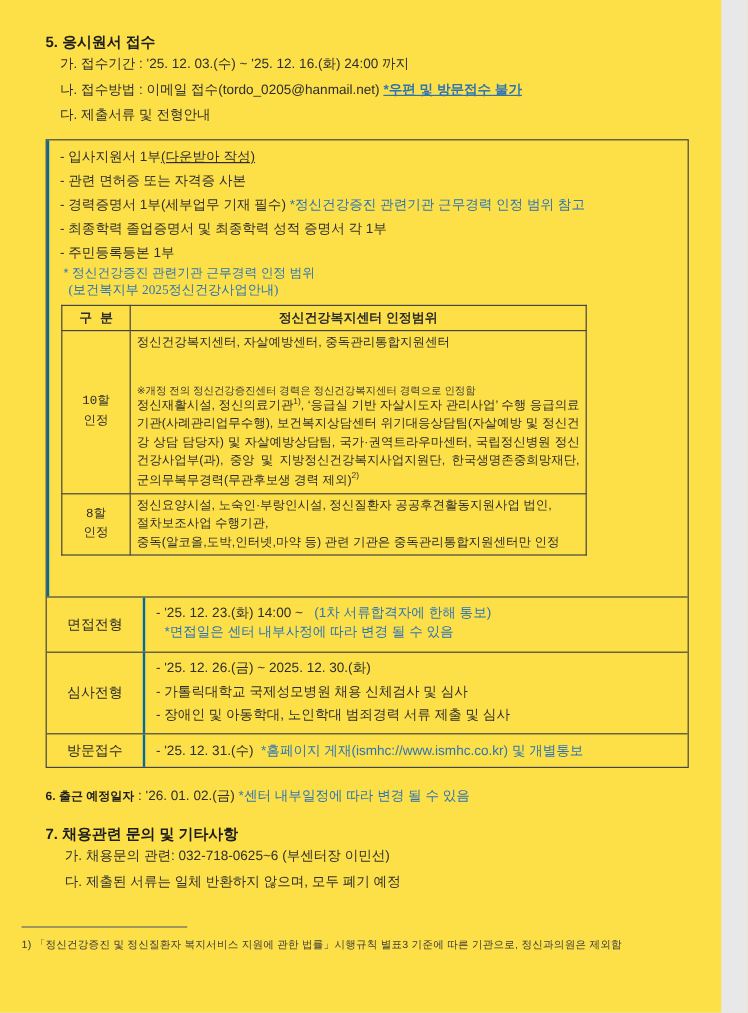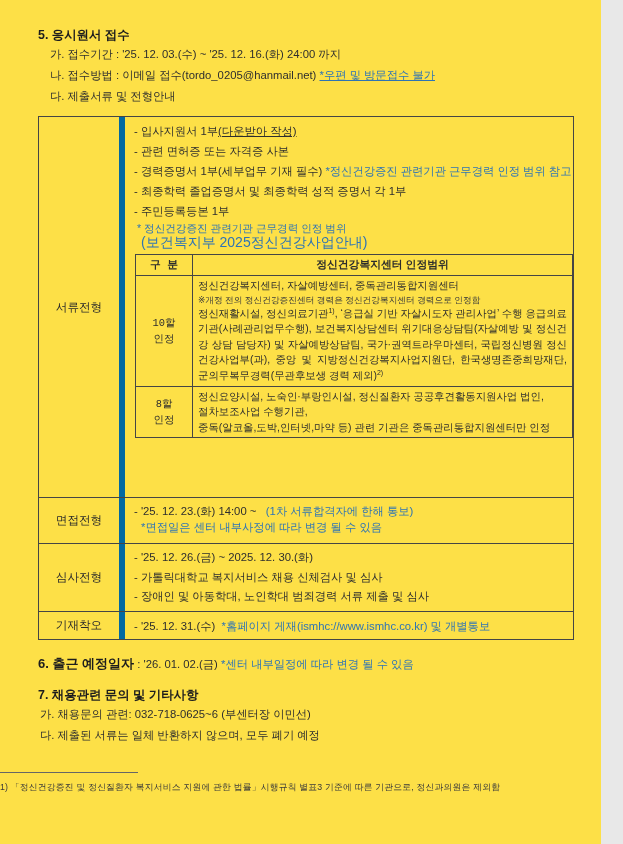--- a/index.html
+++ b/index.html
@@ -6,87 +6,86 @@
   .page{
     width:601px;height:844px;background:#fde047;box-sizing:border-box;
     padding:26px 20px 0 38px;position:relative;overflow:hidden;
     font-family:"Liberation Sans","DejaVu Sans",sans-serif;
     color:#2e2e2e;font-size:11.3px;
   }
   .h{font-weight:bold;color:#1d1d1d;font-size:12.4px;line-height:18px;}
   .s5 .ln{margin-left:12px;line-height:21px;}
   .blue{color:var(--blue,#2E74B5);}
   .ul{text-decoration:underline;}
-  .b{font-weight:normal;}
+  .b{font-weight:bold;}
   .nw{white-space:nowrap;}
 
   
   .otable{width:534px;border:1.2px solid #454545;margin-top:9px;}
   .orow{display:flex;}
   .orow + .orow{border-top:1px solid #454545;}
   .orow.r-doc{min-height:380px;}
   .orow.r-int{min-height:45px;justify-content:space-between;}
   .orow.r-rev{min-height:60px;}
   .orow.r-not{min-height:27px;}
   .olabel{
     flex:0 0 80px;display:flex;align-items:center;justify-content:center;
     font-size:11.6px;color:#2a2a2a;
   }
-  .ocontent{flex:1;border-left:6px solid #0369a1;padding:4px 4px 4px 9px;overflow:visible;}
+  .ocontent{flex:1;border-left:2px solid #0369a1;padding:4px 4px 4px 9px;overflow:visible;}
   .dln{line-height:20px;}
   .bnote{line-height:15px;font-size:10.6px;padding-left:3px;}
-  .bnote2{line-height:13px;font-size:14px;padding-left:7px;}
+  .bnote2{line-height:13px;font-size:11px;padding-left:7px;font-family:Liberation Serif, serif;}
 
   
   .itable{
     border-collapse:collapse;margin:5px 0 0 1px;width:438px;
     font-size:10.4px;color:#2c2c2c;table-layout:fixed;
   }
   .itable th,.itable td{border:1px solid #454545;padding:2px 5px;vertical-align:middle;}
   .itable th{font-weight:bold;font-size:10.8px;padding:3px 2px;}
   .itable .c1{width:52px;text-align:center;font-family:Liberation Mono, monospace;}
   .itable td.c1{white-space:pre-line;line-height:16px;}
   .icell div{line-height:15.6px;}
   .just{text-align:justify;word-break:break-all;}
-  .tiny{font-size:8.7px;color:#3a3a3a;line-height:12px !important;}
+  .tiny{font-size:8.7px;color:#3a3a3a;line-height:12px !important;margin-top:25px;}
   .sup{font-size:7px;vertical-align:super;line-height:0;}
 
   .iln1{line-height:17px;padding-top:1px;}
   .iln2{line-height:15px;padding-left:7px;}
   .rln{line-height:19.5px;}
   .notln{line-height:18px;padding-top:1px;}
 
   .s6{margin-top:14px;line-height:20px;}
-  .s6 .h{font-size:13px;}
+  .s6 .h{font-size:10px;}
   .s7{margin-top:12px;}
-  .s7 .ln{margin-left:2px;line-height:21px;}
+  .s7 .ln{margin-left:16px;line-height:21px;}
   .hang{text-indent:-15px;padding-left:15px;width:540px;}
 
-  .fnote{position:absolute;left:0;top:772px;width:600px;}
+  .fnote{position:absolute;left:18px;top:772px;width:600px;}
   .frule{width:138px;border-top:1px solid #666;}
   .ftext{margin-top:9px;font-size:8.8px;color:#3a3a3a;letter-spacing:0.2px;}
 </style>
 </head>
 <body>
 
 <div class="page">
 
   <div class="s5">
     <div class="h">5. 응시원서 접수</div>
     <div class="ln">가. 접수기간 : '25. 12. 03.(수) ~ '25. 12. 16.(화) 24:00 까지</div>
     <div class="ln">
       <span>나. 접수방법 : 이메일 접수(tordo_0205@hanmail.net) </span><span class="blue ul b">*우편 및 방문접수 불가</span>
     </div>
     <div class="ln">다. 제출서류 및 전형안내</div>
   </div>
 
   <div class="otable">
 
     <div class="orow r-doc">
-      <div class="olabel">서류전형</div>
       <div class="ocontent">
         <div class="dln">
           <span>- 입사지원서 1부</span><span class="ul">(다운받아 작성)</span>
         </div>
         <div class="dln">- 관련 면허증 또는 자격증 사본</div>
         <div class="dln nw">
           <span>- 경력증명서 1부(세부업무 기재 필수) </span><span class="blue">*정신건강증진 관련기관 근무경력 인정 범위 참고</span>
         </div>
         <div class="dln">- 최종학력 졸업증명서 및 최종학력 성적 증명서 각 1부</div>
         <div class="dln">- 주민등록등본 1부</div>
@@ -131,27 +130,27 @@
           <span>- '25. 12. 23.(화) 14:00 ~ </span>&nbsp;&nbsp;<span class="blue">(1차 서류합격자에 한해 통보)</span>
         </div>
         <div class="iln2 blue">*면접일은 센터 내부사정에 따라 변경 될 수 있음</div>
       </div>
     </div>
 
     <div class="orow r-rev">
       <div class="olabel">심사전형</div>
       <div class="ocontent">
         <div class="rln">- '25. 12. 26.(금) ~ 2025. 12. 30.(화)</div>
-        <div class="rln">- 가톨릭대학교 복지서비스 채용 신체검사 및 심사</div>
+        <div class="rln">- 가톨릭대학교 국제성모병원 채용 신체검사 및 심사</div>
         <div class="rln">- 장애인 및 아동학대, 노인학대 범죄경력 서류 제출 및 심사</div>
       </div>
     </div>
 
     <div class="orow r-not">
-      <div class="olabel">기재착오</div>
+      <div class="olabel">방문접수</div>
       <div class="ocontent">
         <div class="notln">
           <span>- '25. 12. 31.(수) </span>&nbsp;<span class="blue">*홈페이지 게재(ismhc://www.ismhc.co.kr) 및 개별통보</span>
         </div>
       </div>
     </div>
   </div>
 
   <div class="s6">
     <span class="h">6. 출근 예정일자</span><span> : '26. 01. 02.(금) </span><span class="blue">*센터 내부일정에 따라 변경 될 수 있음</span>

